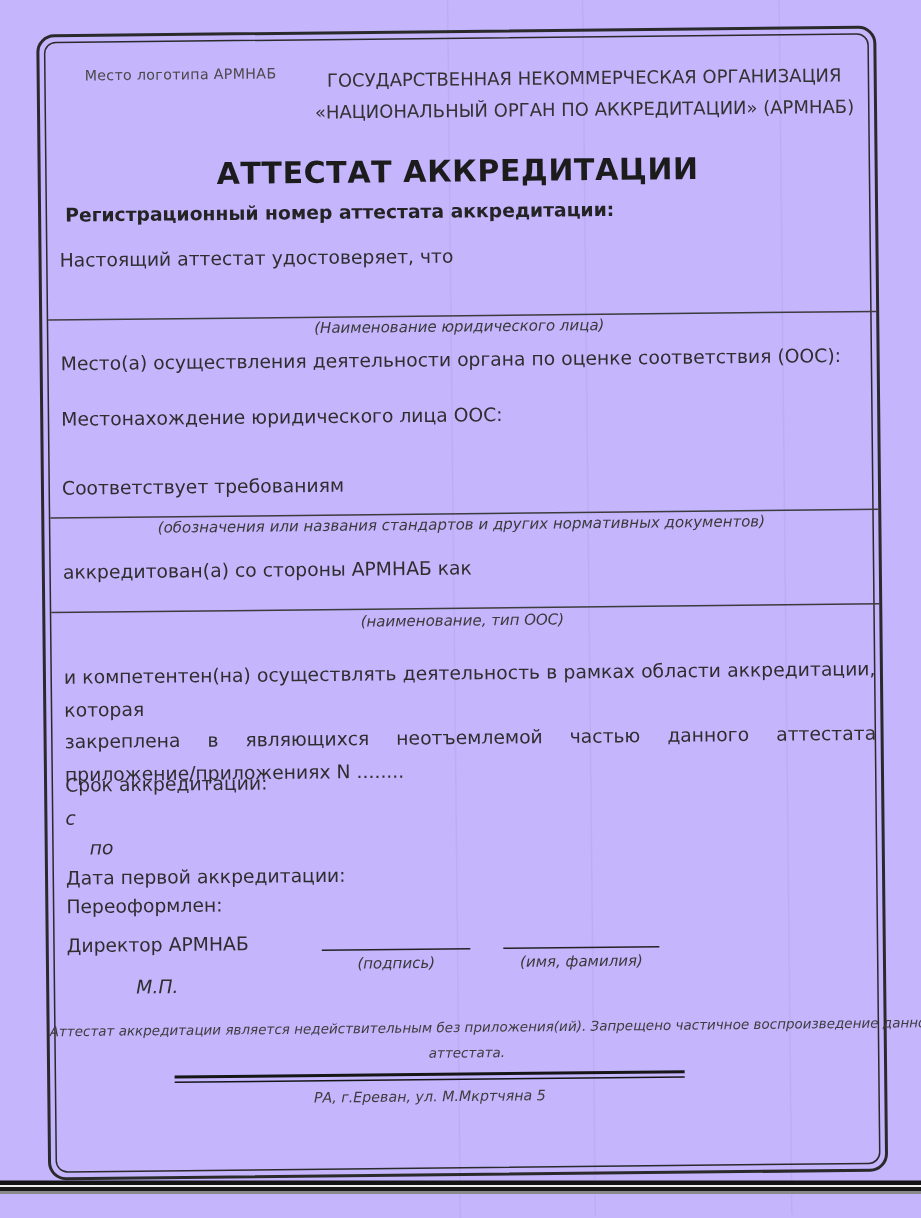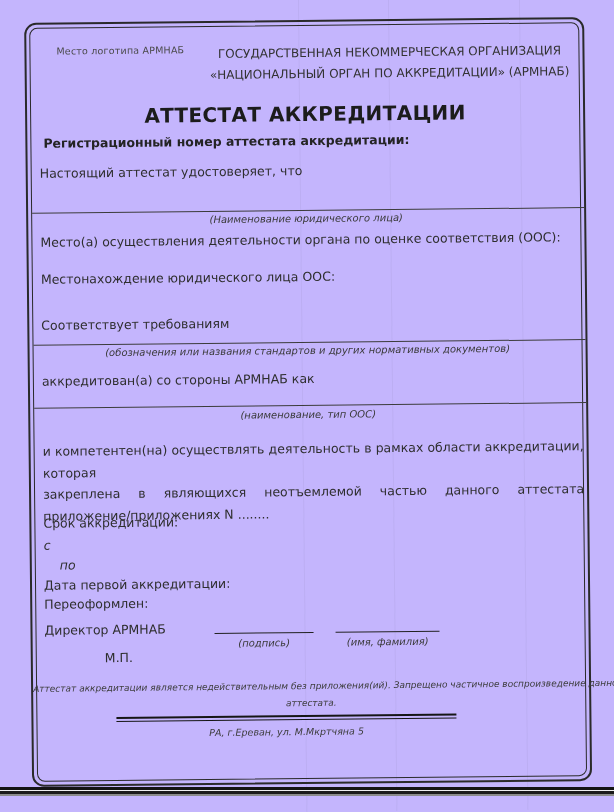--- a/index.html
+++ b/index.html
@@ -98,21 +98,21 @@
     <div class="abs lbl" style="left:42px;top:594px;">Переоформлен:</div>
 
     <div class="abs lbl" style="left:42px;top:620px;">Директор АРМНАБ</div>
 
     <div class="abs sigline" style="left:212px;width:99px;"></div>
     <div class="abs sigcap" style="left:212px;width:99px;">(подпись)</div>
 
     <div class="abs sigline" style="left:333px;width:104px;"></div>
     <div class="abs sigcap" style="left:333px;width:104px;">(имя, фамилия)</div>
 
-    <div class="abs lbl" style="left:102px;top:648px;">М.П.</div>
+    <div class="abs lbl" style="left:88px;top:648px;font-style:italic;">М.П.</div>
 
     <div class="abs footnote">
       <div>Аттестат аккредитации является недействительным без приложения(ий). Запрещено частичное воспроизведение данного</div>
       <div>аттестата.</div>
     </div>
 
     <div class="abs addr-rule"></div>
     <div class="abs address">РА, г.Ереван, ул. М.Мкртчяна 5</div>
 
   </div>

